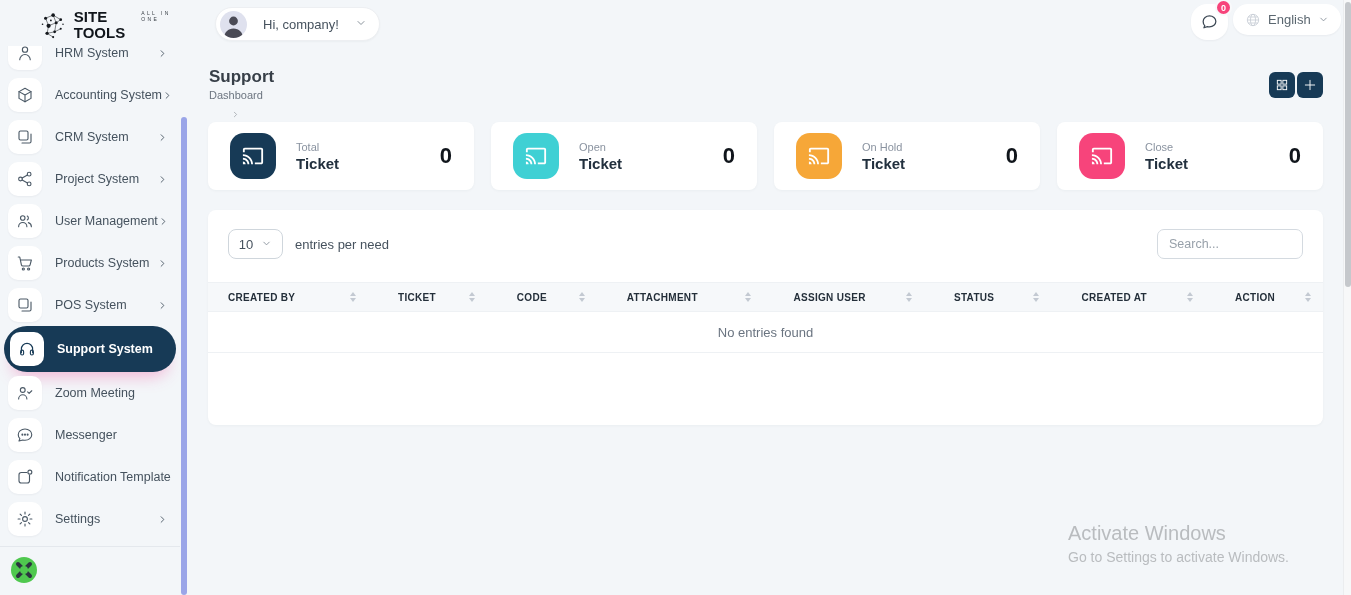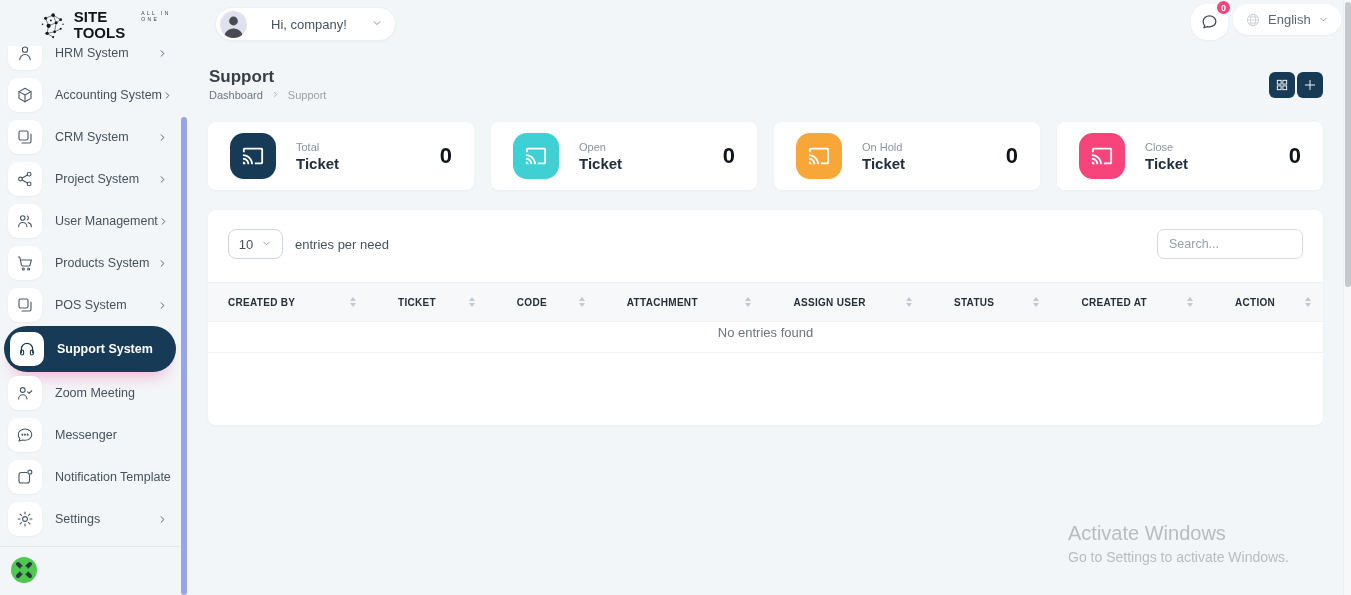--- a/index.html
+++ b/index.html
@@ -23,34 +23,34 @@
   .nav-item.active { background:#173a56; border-radius:24px; margin:0 4px; padding:0 10px 0 6px; height:46px; box-shadow:0 12px 16px -8px rgba(236,72,153,.38); }
   .nav-item.active .nav-label { color:#ffffff; font-weight:bold; }
   .nav-item.active .icon-box svg { stroke:#173a56; }
   .sidebar-scroll { position:absolute; left:181px; top:117px; width:6px; height:478px; background:#9aa5e8; border-radius:3px; z-index:6; }
   .side-help { position:absolute; left:0; bottom:5px; width:180px; border-top:1px solid #e4e8ed; padding:9px 10px 6px 10px; display:flex; align-items:center; gap:10px; background:#f3f6f9; }
   .help-texts { display:flex; flex-direction:column; }
   .help-title { font-size:12px; font-weight:bold; color:#2e3a46; }
   .help-sub { font-size:12px; color:#3d4a56; margin-top:3px; white-space:nowrap; }
 
   
-  .greet-pill { position:absolute; left:215px; top:7px; height:34px; background:#fff; border:1px solid #edeff2; border-radius:17px; display:flex; align-items:center; gap:24px; padding:0 12px 0 4px; box-shadow:0 1px 2px rgba(30,40,60,.04); cursor:pointer; z-index:4;}
+  .greet-pill { position:absolute; left:215px; top:7px; height:34px; background:#fff; border:1px solid #edeff2; border-radius:17px; display:flex; align-items:center; gap:16px; padding:0 12px 0 4px; box-shadow:0 1px 2px rgba(30,40,60,.04); cursor:pointer; z-index:4;}
   .avatar { width:27px; height:27px; border-radius:50%; background:#dfe1ee; overflow:hidden; display:flex; align-items:flex-end; justify-content:center; }
   .greet-text { font-size:13px; color:#46525e; }
   .chev-sm svg { stroke:#8a939c; fill:none; stroke-width:2; stroke-linecap:round; stroke-linejoin:round; }
   .notif-btn { position:absolute; left:1191px; top:4px; width:37px; height:36px; background:#fff; border-radius:16px; display:flex; align-items:center; justify-content:center; box-shadow:0 1px 2px rgba(30,40,60,.05); cursor:pointer; }
   .notif-btn svg { stroke:#3e4a56; fill:none; stroke-width:1.6; stroke-linecap:round; stroke-linejoin:round; }
   .notif-badge { position:absolute; top:-5px; right:-4px; min-width:17px; height:17px; border-radius:9px; background:#f7447b; color:#fff; font-size:9px; font-weight:bold; display:flex; align-items:center; justify-content:center; border:2px solid #f9f9fb; }
   .lang-btn { position:absolute; left:1233px; top:4px; height:31px; background:#fff; border-radius:15px; display:flex; align-items:center; gap:7px; padding:0 12px; box-shadow:0 1px 2px rgba(30,40,60,.05); cursor:pointer; }
   .lang-btn svg.globe { stroke:#c9ced6; fill:none; stroke-width:1.3; }
   .lang-label { font-size:13px; color:#5b6770; }
 
   
   .page-title { position:absolute; left:209px; top:67px; font-size:17px; font-weight:bold; color:#373f48; }
-  .breadcrumb { position:absolute; left:209px; top:89px; display:flex; align-items:center; gap:8px; font-size:11px; }
+  .breadcrumb { position:absolute; left:209px; top:89px; display:flex; align-items:center; gap:8px; font-size:11px;flex-direction:column; }
   .bc-home { color:#6c7580; cursor:pointer; }
   .bc-sep svg { stroke:#9aa0a6; fill:none; stroke-width:2; stroke-linecap:round; stroke-linejoin:round; }
   .bc-current { color:#9aa0a6; }
   .head-btn { position:absolute; top:72px; width:26px; height:26px; background:#173a56; border-radius:6px; display:flex; align-items:center; justify-content:center; cursor:pointer; }
   .head-btn.grid { left:1269px; }
   .head-btn.add { left:1297px; }
   .head-btn svg { stroke:#ffffff; fill:none; stroke-width:1.6; stroke-linecap:round; }
 
   
   .cards { position:absolute; left:208px; top:122px; width:1115px; display:flex; gap:17px; }
@@ -63,21 +63,21 @@
   .stat-entity { font-size:15px; font-weight:bold; color:#22303e; margin-top:2px; }
   .stat-value { font-size:22px; font-weight:bold; color:#10151b; }
 
   
   .panel { position:absolute; left:208px; top:210px; width:1115px; height:215px; background:#fff; border-radius:8px; box-shadow:0 1px 3px rgba(30,40,60,.04); overflow:hidden; }
   .panel-controls { position:absolute; top:19px; left:20px; right:20px; display:flex; align-items:center; }
   .page-size { width:55px; height:30px; border:1px solid #cfd6dc; border-radius:8px; display:flex; align-items:center; justify-content:center; gap:8px; font-size:13px; color:#46525e; background:#fff; cursor:pointer;text-align:center; }
   .entries-label { font-size:13px; color:#46525e; margin-left:12px; }
   .search-input { margin-left:auto; width:146px; height:30px; border:1px solid #d4dae0; border-radius:7px; padding:0 11px; font-size:12.5px; color:#46525e; outline:none; font-family:inherit; background:#fff; }
   .search-input::placeholder { color:#98a1aa; }
-  .thead { position:absolute; top:72px; left:0; right:0; height:40px; background:#f6f8fa; border-top:1px solid #eef1f4; border-bottom:1px solid #eef1f4; display:flex; align-items:center; padding:0 8px 0 20px;gap:28px; }
+  .thead { position:absolute; top:72px; left:0; right:0; height:30px; background:#f6f8fa; border-top:1px solid #eef1f4; border-bottom:1px solid #eef1f4; display:flex; align-items:center; padding:0 8px 0 20px;gap:28px; }
   .th { display:flex; align-items:center; justify-content:space-between; padding-right:14px; cursor:pointer; }
   .th-label { font-size:10px; font-weight:bold; color:#242f3a; letter-spacing:.3px; }
   .sort { display:flex; flex-direction:column; gap:2px; }
   .sort i { display:block; width:0; height:0; border-left:3.5px solid transparent; border-right:3.5px solid transparent; }
   .sort .up { border-bottom:4px solid #c3c9d2; }
   .sort .dn { border-top:4px solid #c3c9d2; }
   .w0{width:16.0%;} .w1{width:10.1%;} .w2{width:9.1%;} .w3{width:15.6%;} .w4{width:14.9%;} .w5{width:11.1%;} .w6{width:14.1%;} .w7{width:9.1%; padding-right:4px;}
   .empty-row { position:absolute; top:103px; left:0; right:0; height:40px; border-bottom:1px solid #eef1f4; display:flex; align-items:center; justify-content:center; font-size:13px; color:#6a7480; }
 
   

